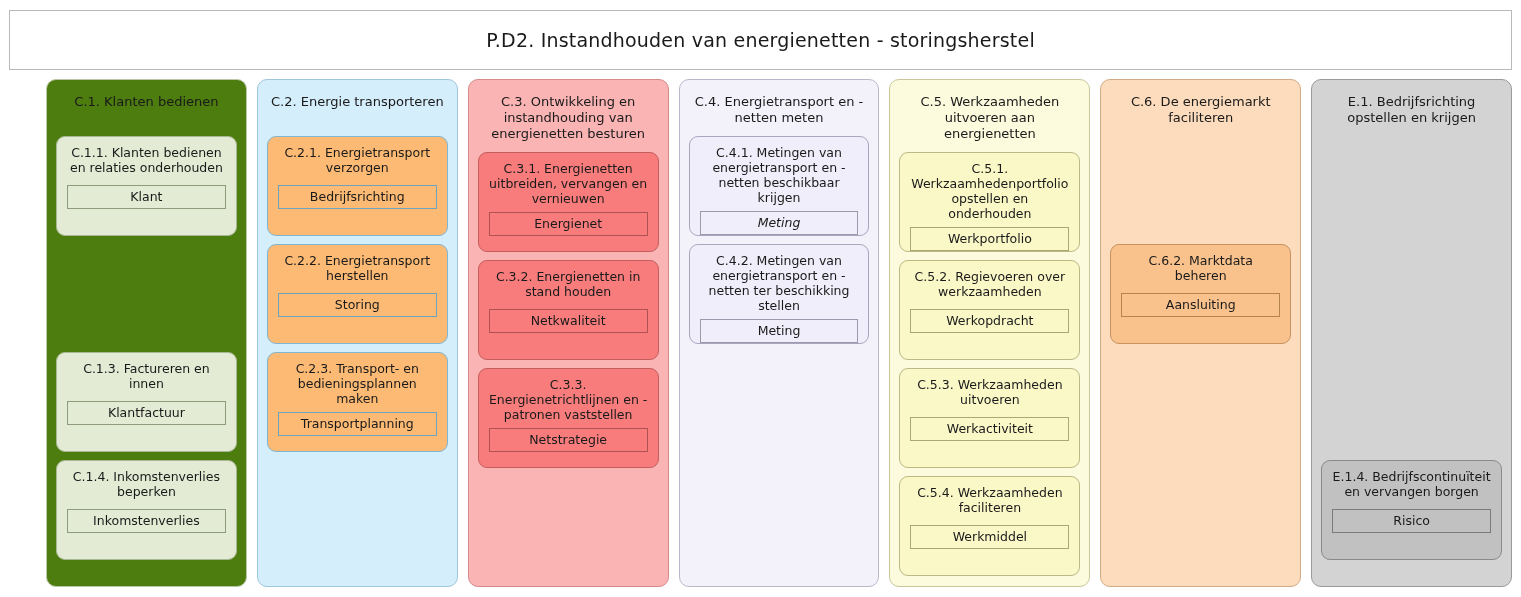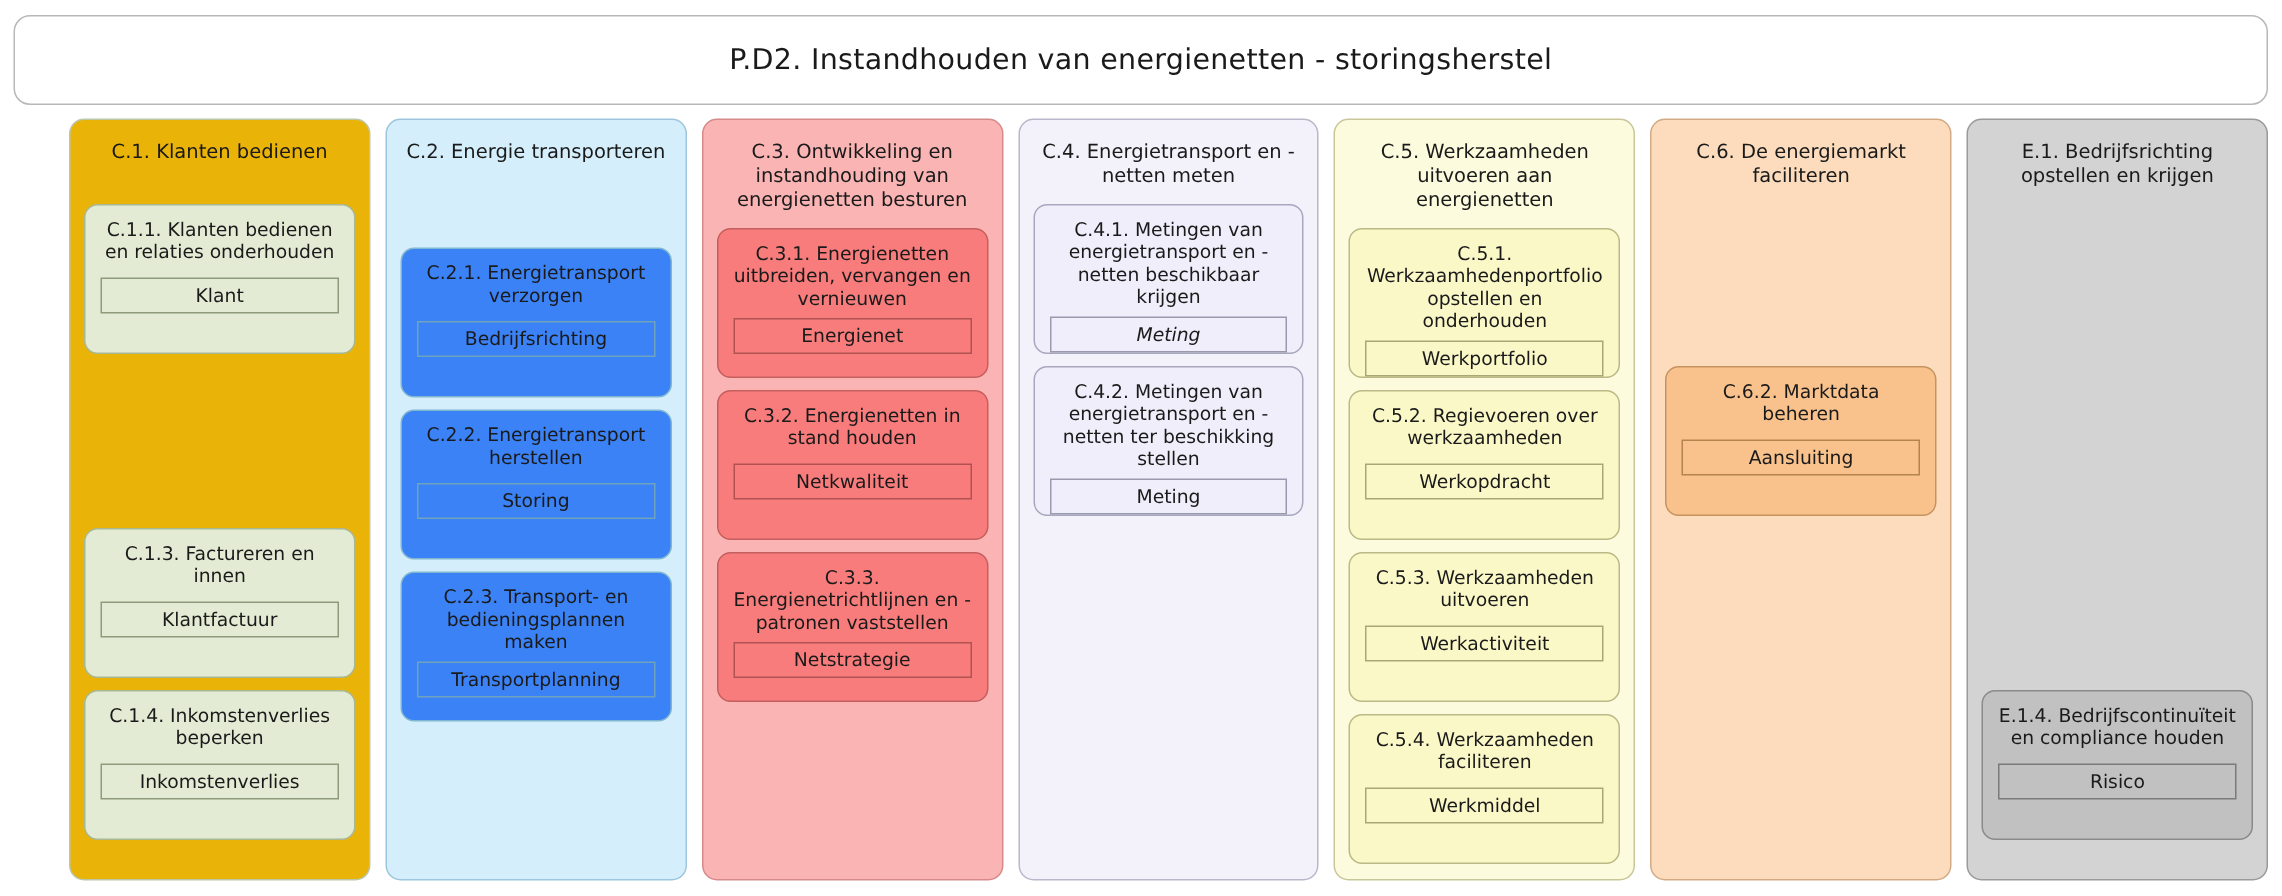--- a/index.html
+++ b/index.html
@@ -18,21 +18,21 @@
   
   #title-bar {
     position: absolute;
     left: 9px;
     top: 10px;
     width: 1503px;
     height: 60px;
     box-sizing: border-box;
     background: #ffffff;
     border: 1px solid #b8b8b8;
-    border-radius: 11px;
+    border-radius: 0;
     display: flex;
     align-items: center;
     justify-content: center;
   }
   #title-bar .title-text {
     font-size: 19px;
     color: #1a1a1a;
     letter-spacing: 0.2px;
     text-align: center;
   }
@@ -103,27 +103,27 @@
     background: transparent;
     font-size: 12.5px;
     text-align: center;
     color: #1a1a1a;
     flex: 0 0 auto;
   }
   .card-attr.italic { font-style: italic; }
 
   
   
-  .col-c1        { background: #eab308; border-color: #bcc7a8; margin-left: 37px; }
+  .col-c1        { background: #4d7c0f; border-color: #bcc7a8; margin-left: 37px; }
   .col-c1 .card  { background: #e3ebd4; border-color: #a9b894; }
   .col-c1 .card-attr { border-color: #8d9b7a; }
 
   
   .col-c2        { background: #d5eefb; border-color: #9dc6dc; }
-  .col-c2 .card  { background: #3b82f6; border-color: #7fb6d2; margin-top: 29px; }
+  .col-c2 .card  { background: #fdba74; border-color: #7fb6d2; }
   .col-c2 .card-attr { border-color: #6fa3bd; }
 
   
   .col-c3        { background: #fbb4b4; border-color: #d78a8a; }
   .col-c3 .card  { background: #f97c7c; border-color: #c45f5f; }
   .col-c3 .card-attr { border-color: #b05252; }
 
   
   .col-c4        { background: #f3f2fb; border-color: #b9b8cb; }
   .col-c4 .card  { background: #efeefa; border-color: #a8a7bd; }
@@ -259,19 +259,19 @@
           <div class="card-title">C.6.2. Marktdata beheren</div>
           <div class="card-spacer"></div>
           <div class="card-attr">Aansluiting</div>
         </div>
       </div>
     </div>
     <div class="column col-e1">
       <div class="column-header">E.1. Bedrijfsrichting opstellen en krijgen</div>
       <div class="column-body">
         <div class="card" style="top: 324px; height: 100px;">
-          <div class="card-title">E.1.4. Bedrijfscontinuïteit en compliance houden</div>
+          <div class="card-title">E.1.4. Bedrijfscontinuïteit en vervangen borgen</div>
           <div class="card-spacer"></div>
           <div class="card-attr">Risico</div>
         </div>
       </div>
     </div>
   </div>
 
 </body></html>

